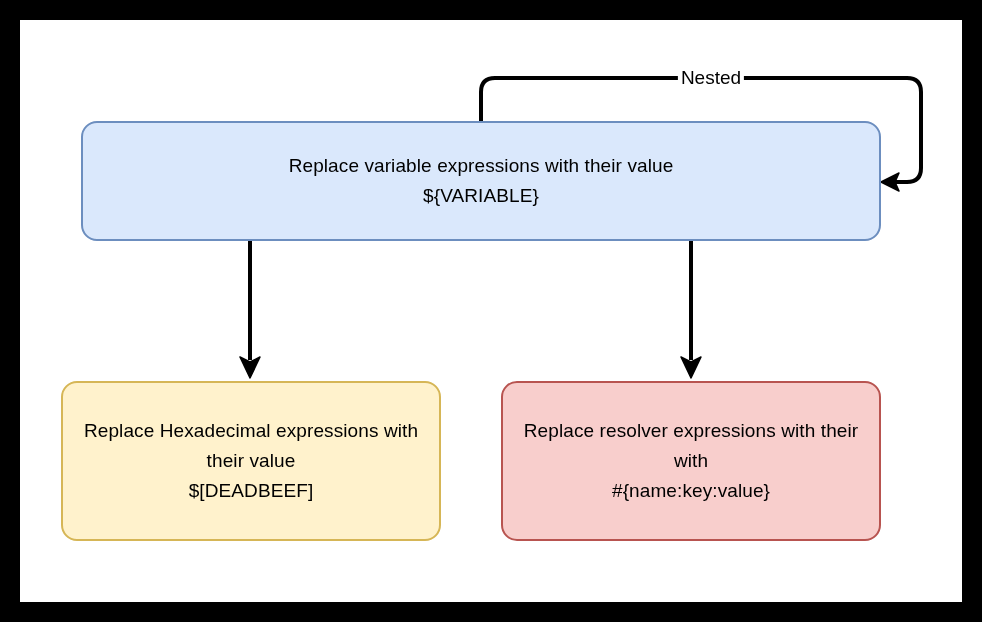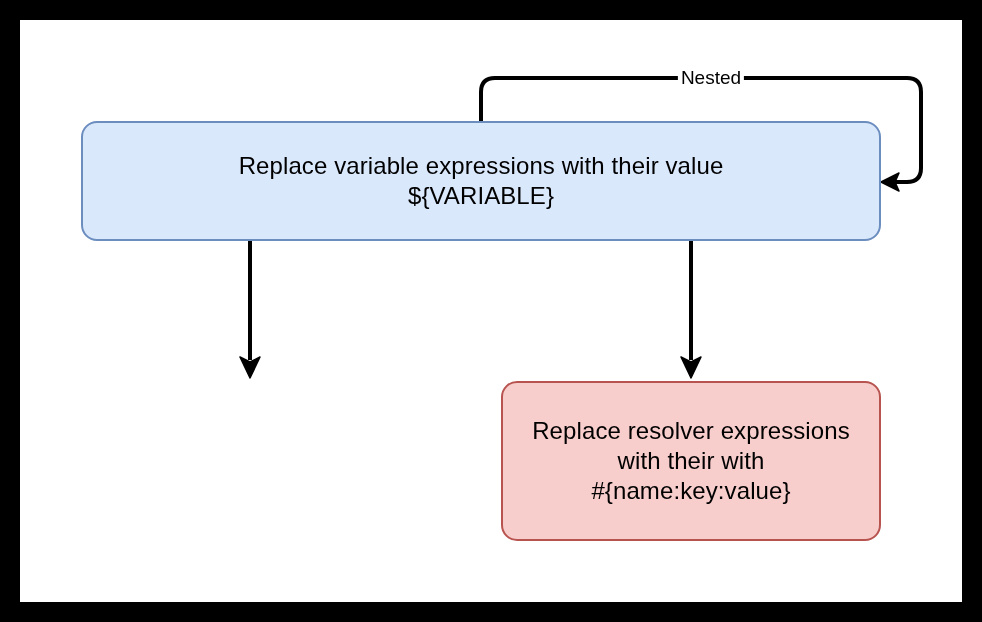--- a/index.html
+++ b/index.html
@@ -34,21 +34,21 @@
     position: absolute;
     box-sizing: border-box;
     border-style: solid;
     border-width: 2px;
     border-radius: 16px;
     display: flex;
     align-items: center;
     justify-content: center;
     text-align: center;
     color: #000000;
-    font-size: 24px;
+    font-size: 19px;
     line-height: 30px;
     letter-spacing: 0.1px;
     white-space: pre-line;
     padding: 0 14px;
   }
   #node-variable {
     left: 61px;
     top: 101px;
     width: 800px;
     height: 120px;
@@ -119,18 +119,20 @@
 
       <path class="edge-path" d="M 671,221 L 671,340"></path>
       <polygon class="edge-head" points="671,358 661,337 671,342 681,337"></polygon>
     </svg>
 
     <div class="edge-label" style="left:691px; top:58px;">Nested</div>
 
     <div class="node" id="node-variable">Replace variable expressions with their value
 ${VARIABLE}</div>
 
+    <div class="node" id="node-hexadecimal">Replace Hexadecimal expressions with their value
+$[DEADBEEF]</div>
 
     <div class="node" id="node-resolver">Replace resolver expressions with their with
 #{name:key:value}</div>
 
   </div>
 </div>
 
 </body></html>

